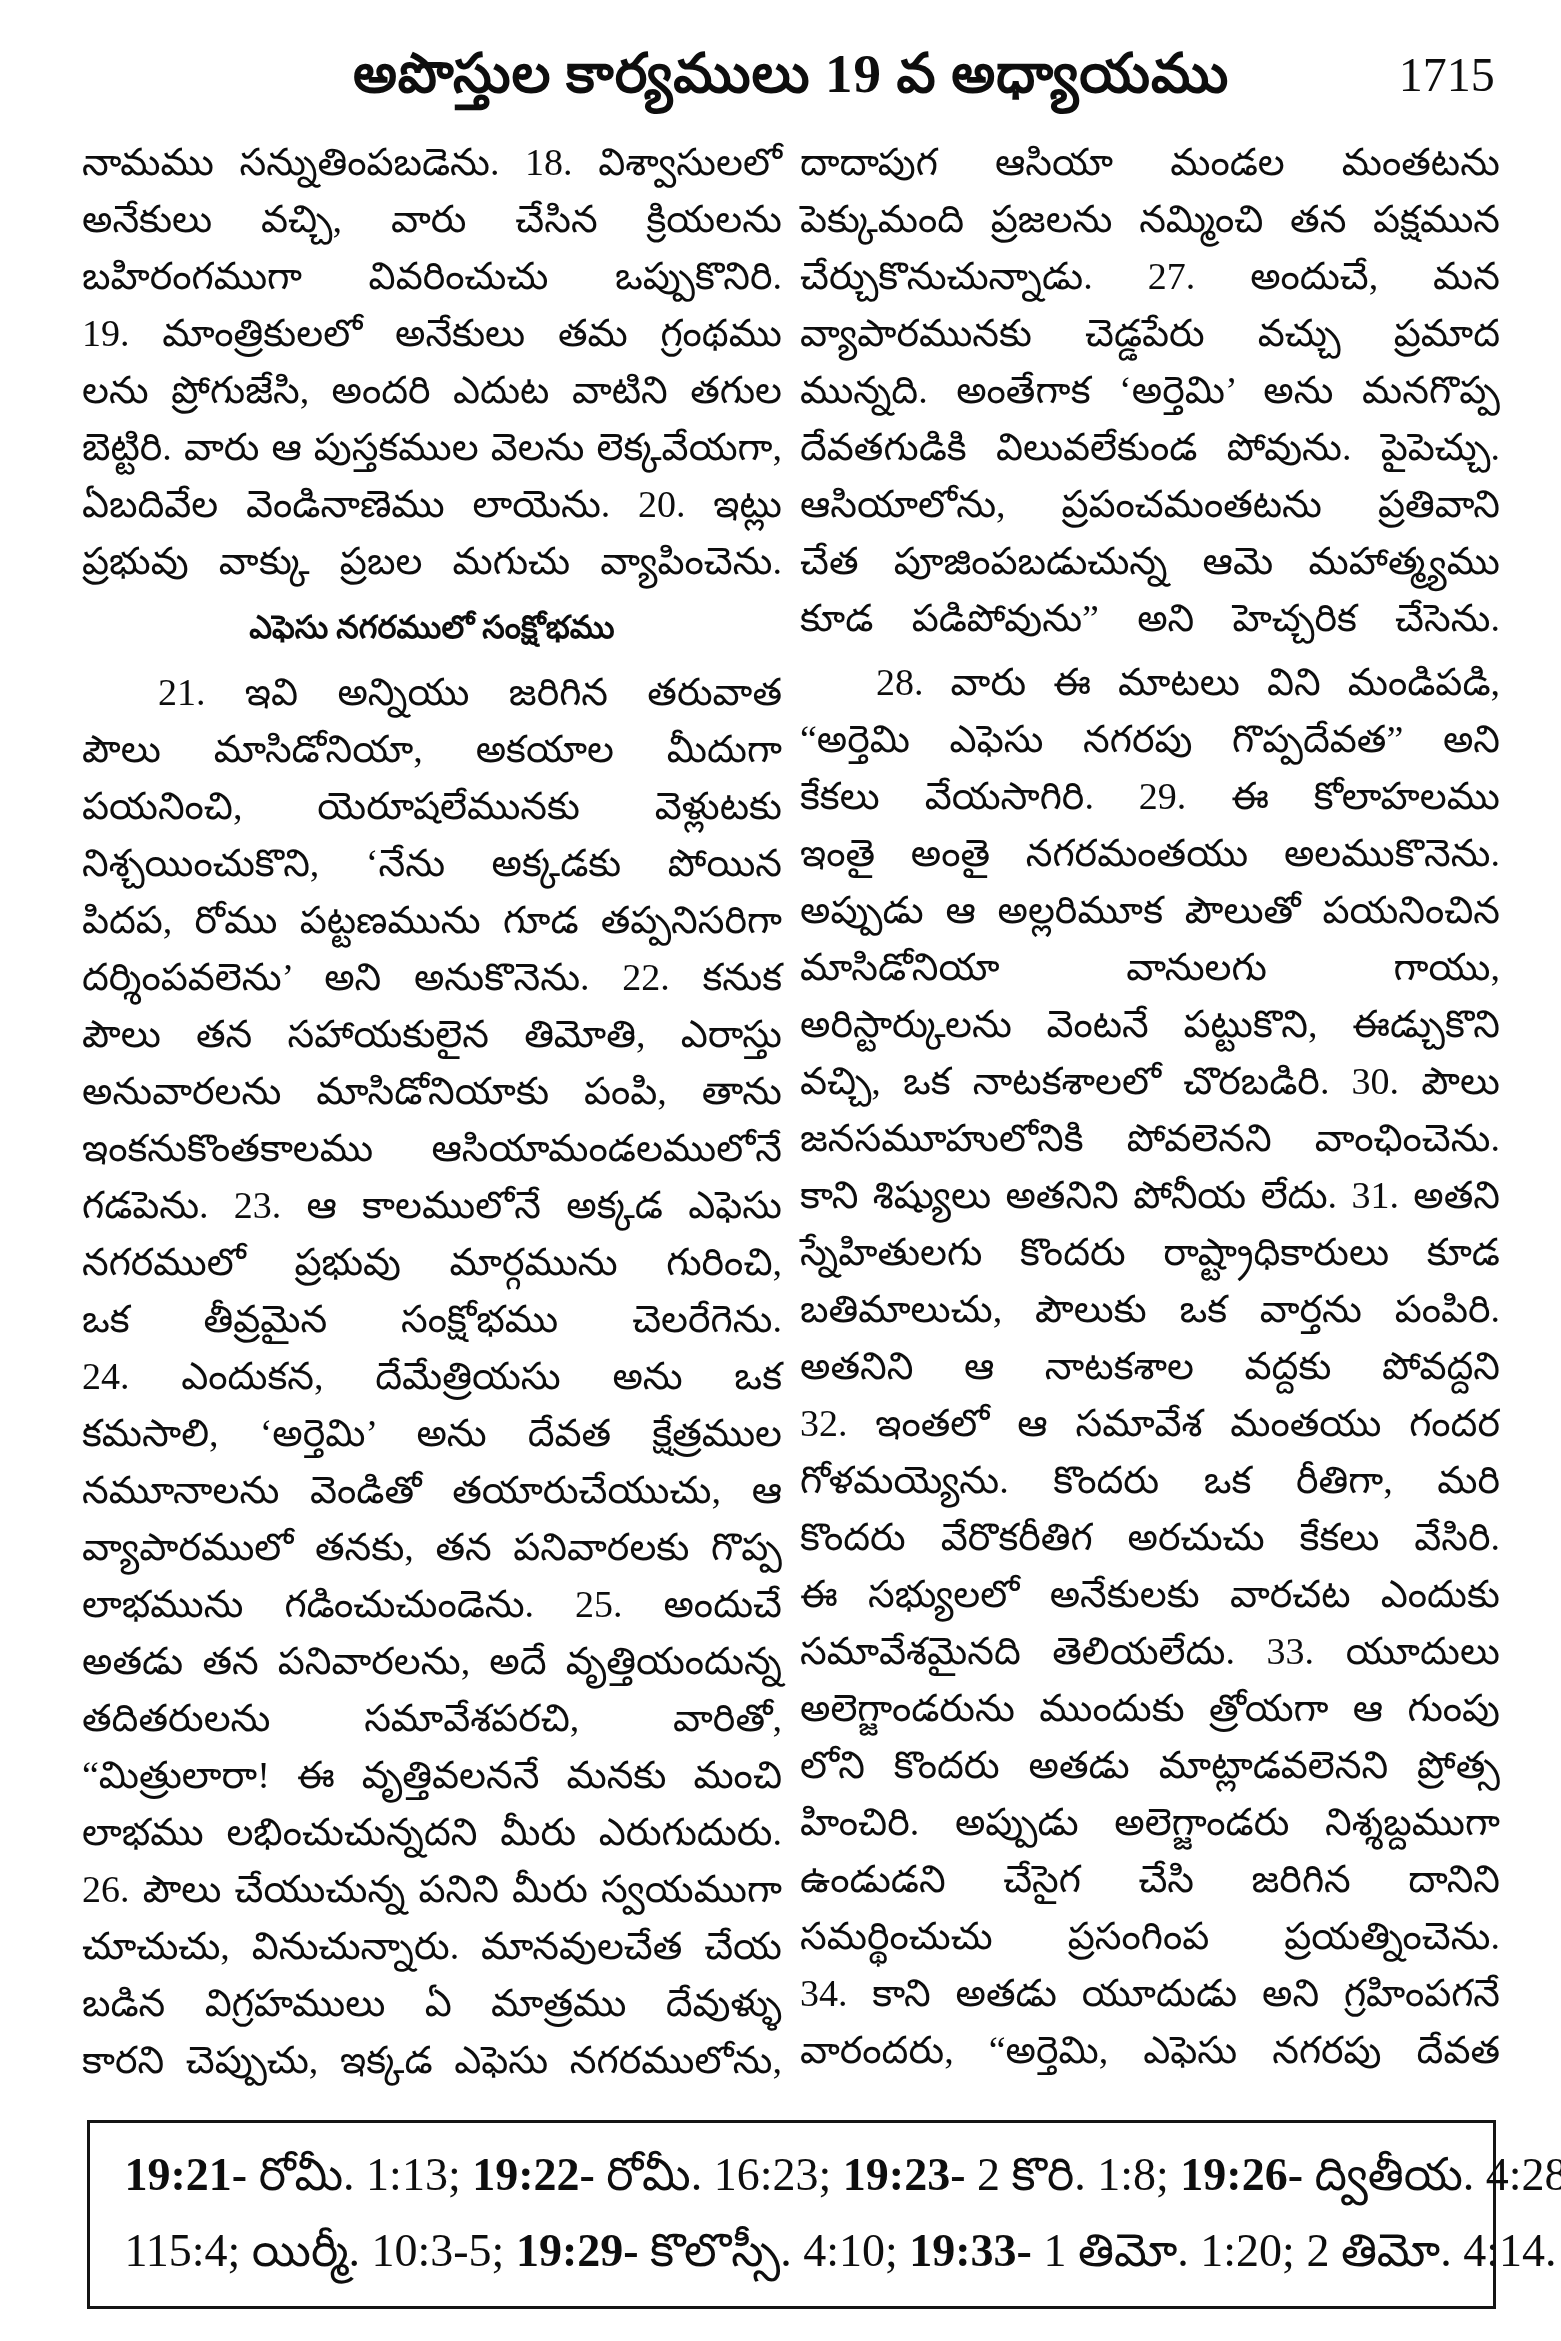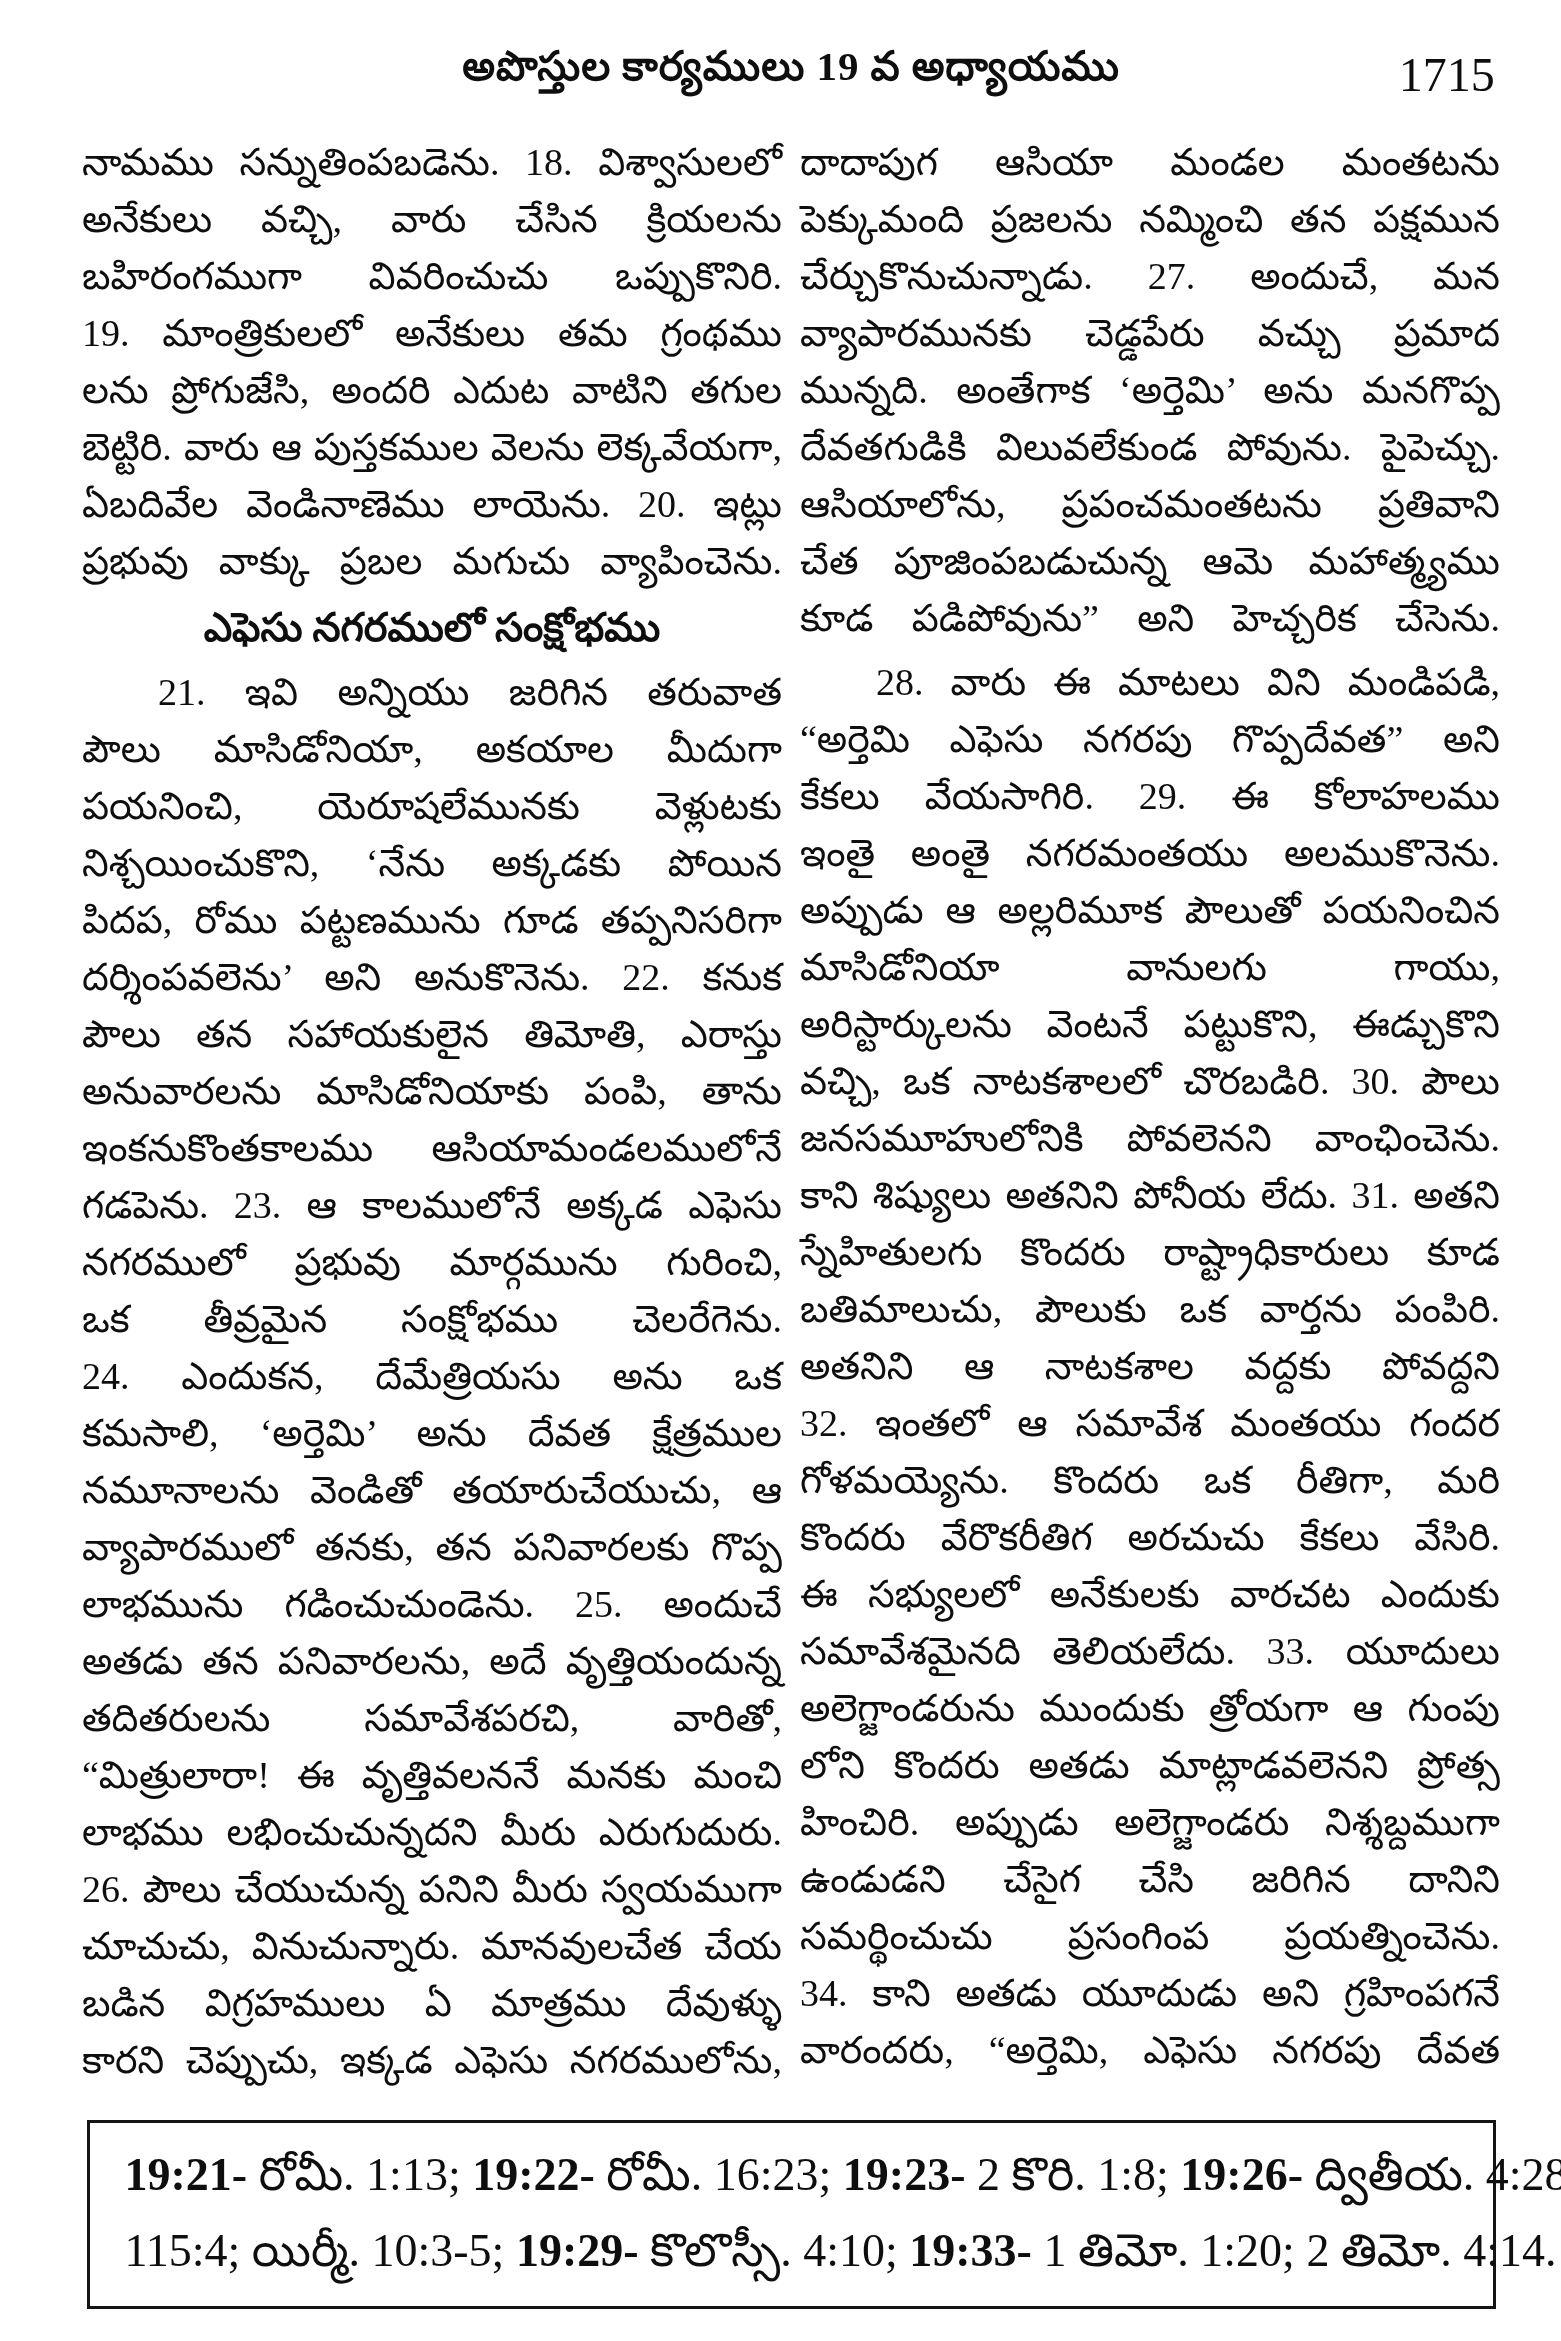--- a/index.html
+++ b/index.html
@@ -25,21 +25,21 @@
   .running-head {
     position: relative;
     height: 73px;
   }
   .running-head .title {
     position: absolute;
     left: 0;
     right: 0;
     top: 7px;
     text-align: center;
-    font-size: 41px;
+    font-size: 55px;
     font-weight: 700;
     letter-spacing: 0.9px;
     white-space: nowrap;
   }
   .running-head .page-number {
     position: absolute;
     right: 5.2px;
     top: 12px;
     font-size: 48px;
     font-weight: 400;
@@ -63,21 +63,21 @@
   }
   .para .line.indent {
     text-indent: 76px;
   }
   .para.spaced-before {
     margin-top: 7px;
   }
   .section-heading {
     text-align: center;
     font-weight: 700;
-    font-size: 40px;
+    font-size: 32px;
     line-height: 57px;
     margin: 8.6px 0 8.6px 0;
   }
   
   .footnote-box {
     box-sizing: border-box;
     width: 1409px;
     margin: 31px auto 0;
     border: 3.5px solid #141414;
     padding: 14px 35px 17.3px;

